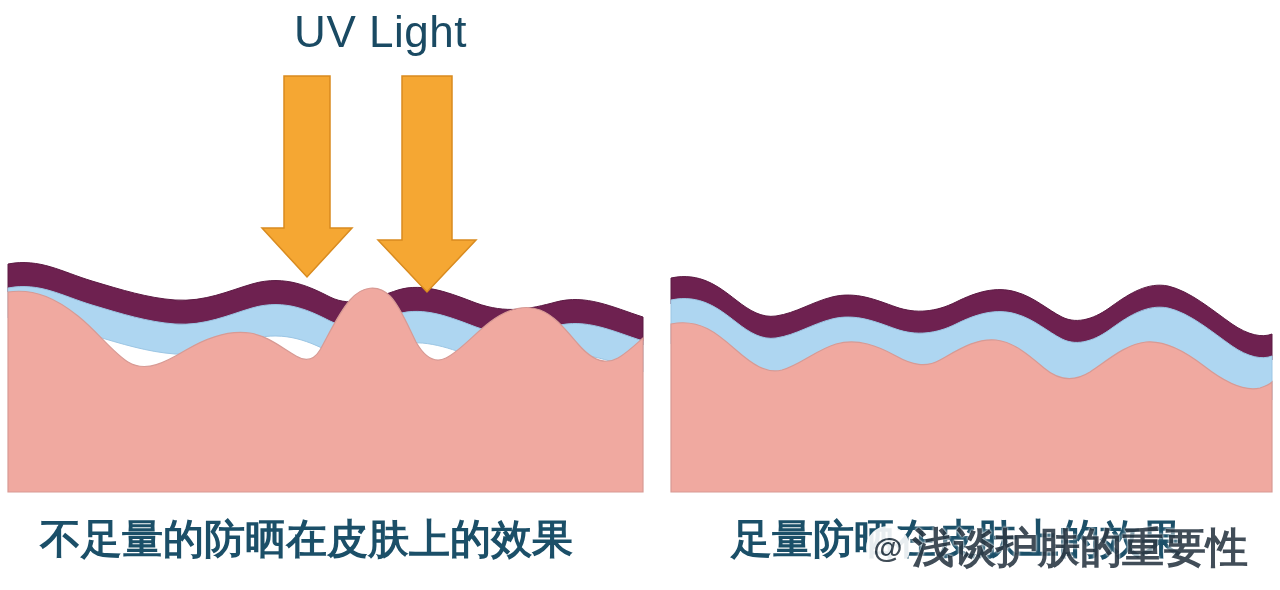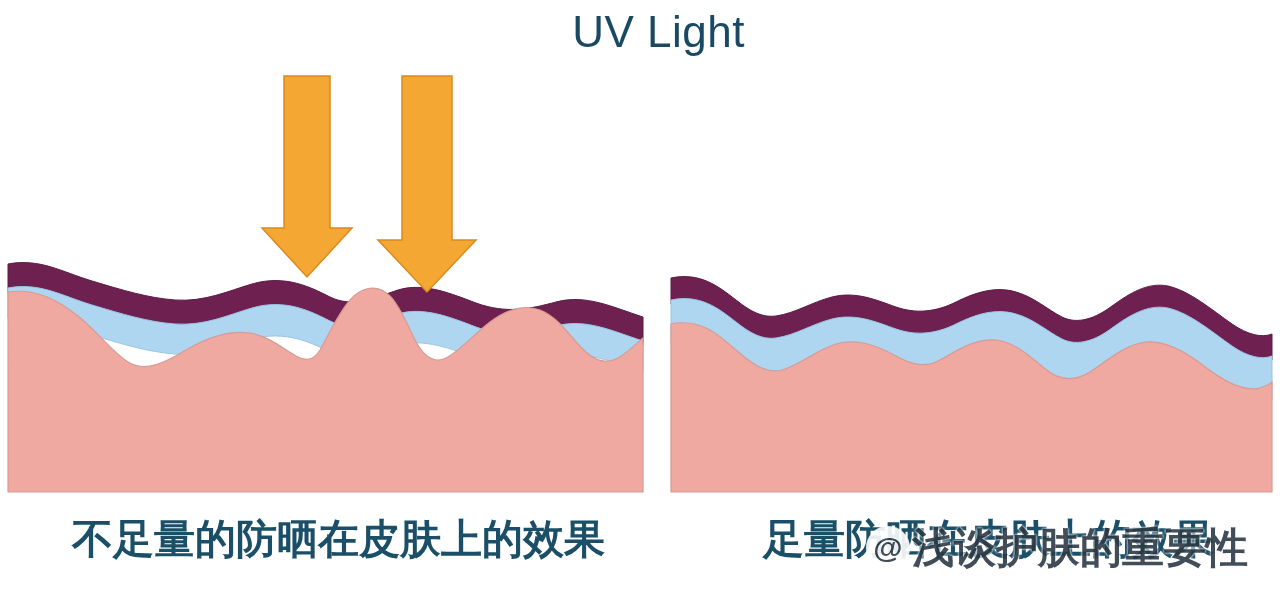--- a/index.html
+++ b/index.html
@@ -14,24 +14,24 @@
   #stage {
     position: relative;
     width: 1280px;
     height: 590px;
     background: #ffffff;
     overflow: hidden;
   }
   
   #uv-label {
     position: absolute;
-    left: 0;
+    left: 8px;
     top: 8px;
     width: 745px;
-    text-align: right;
+    text-align: center;
     font-size: 44px;
     line-height: 48px;
     font-weight: 400;
     letter-spacing: 0.5px;
     color: #1a4a63;
     white-space: nowrap;
     user-select: none;
   }
   
   .panel-svg {
@@ -44,21 +44,20 @@
   }
   
   .caption {
     position: absolute;
     font-size: 41px;
     line-height: 48px;
     font-weight: 700;
     color: #1b4f68;
     white-space: nowrap;
     user-select: none;
-    margin-left: 32px;
   }
   #caption-left {
     left: 40px;
     top: 515px;
   }
   #caption-right {
     left: 731px;
     top: 515px;
   }
   

